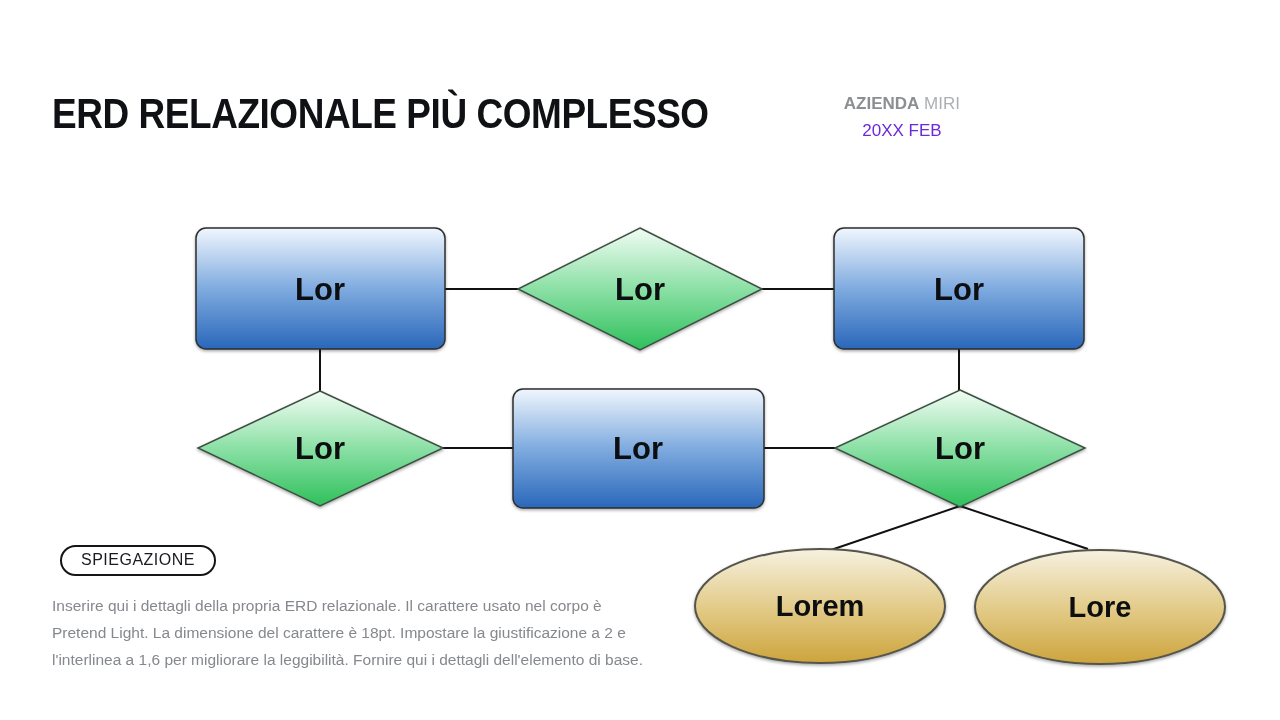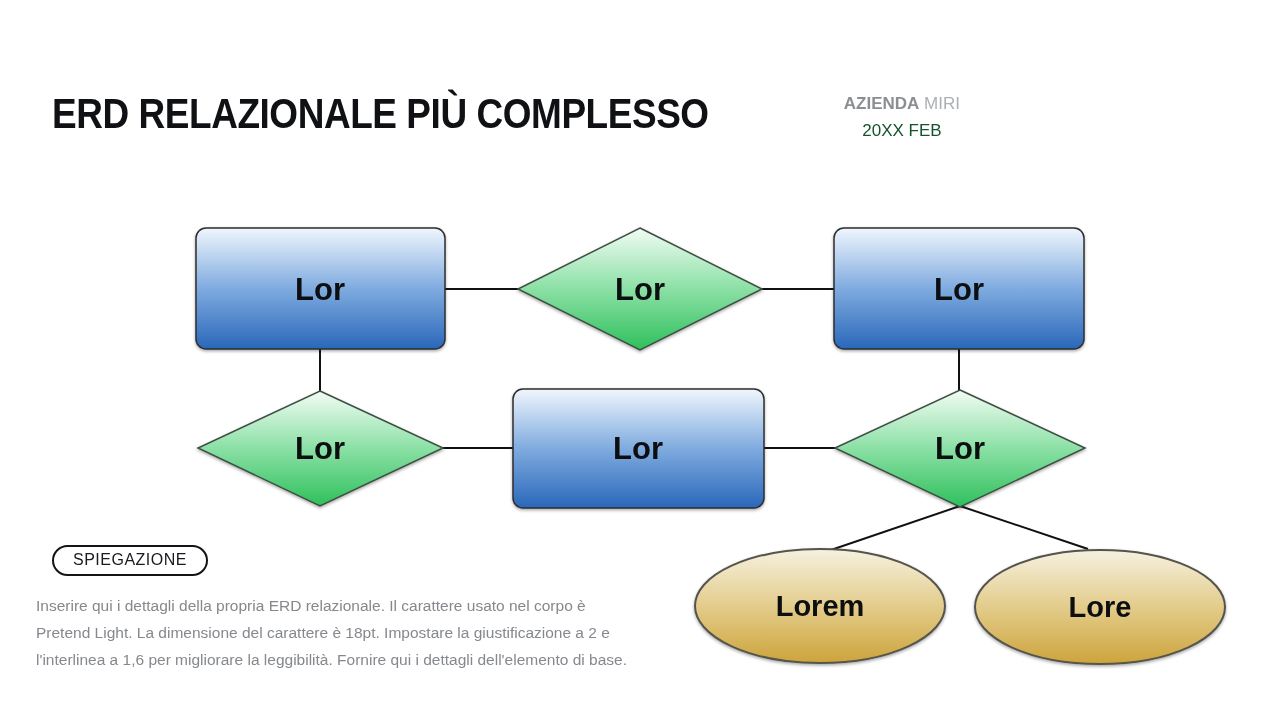--- a/index.html
+++ b/index.html
@@ -36,48 +36,48 @@
   .header-meta {
     position: absolute;
     right: 52px; top: 90px;
     text-align: center;
     font-size: 17px;
     line-height: 27px;
     white-space: nowrap;
   }
   .header-meta .company-bold { color: #8b8e93; font-weight: 700; }
   .header-meta .company-light { color: #acafb4; font-weight: 400; }
-  .header-meta .date { color: #14532d; font-weight: 400; }
+  .header-meta .date { color: #6d28d9; font-weight: 400; }
 
   
   .diagram-svg { position: absolute; left: 0; top: 0; width: 1280px; height: 720px; }
   .shape-label {
     font-family: "Liberation Sans", sans-serif;
     font-weight: 700;
     fill: #0d0e10;
   }
   .entity-label, .relation-label { font-size: 31px; }
   .attribute-label { font-size: 29px; }
 
   
   .badge {
     position: absolute;
-    left: 52px; top: 545px;
+    left: 60px; top: 545px;
     display: inline-block;
     border: 2px solid #141519;
     border-radius: 16px;
     padding: 4px 19px 5px 19px;
     font-size: 16px;
     color: #1a1b1e;
     letter-spacing: 0.5px;
     background: #fff;
   }
   .body-text {
     position: absolute;
-    left: 36px; top: 592px;
+    left: 52px; top: 592px;
     width: 608px;
     font-size: 15.5px;
     line-height: 27px;
     color: #85888d;
     font-weight: 400;
     text-align: left;
   }
 </style>
 </head>
 <body>

